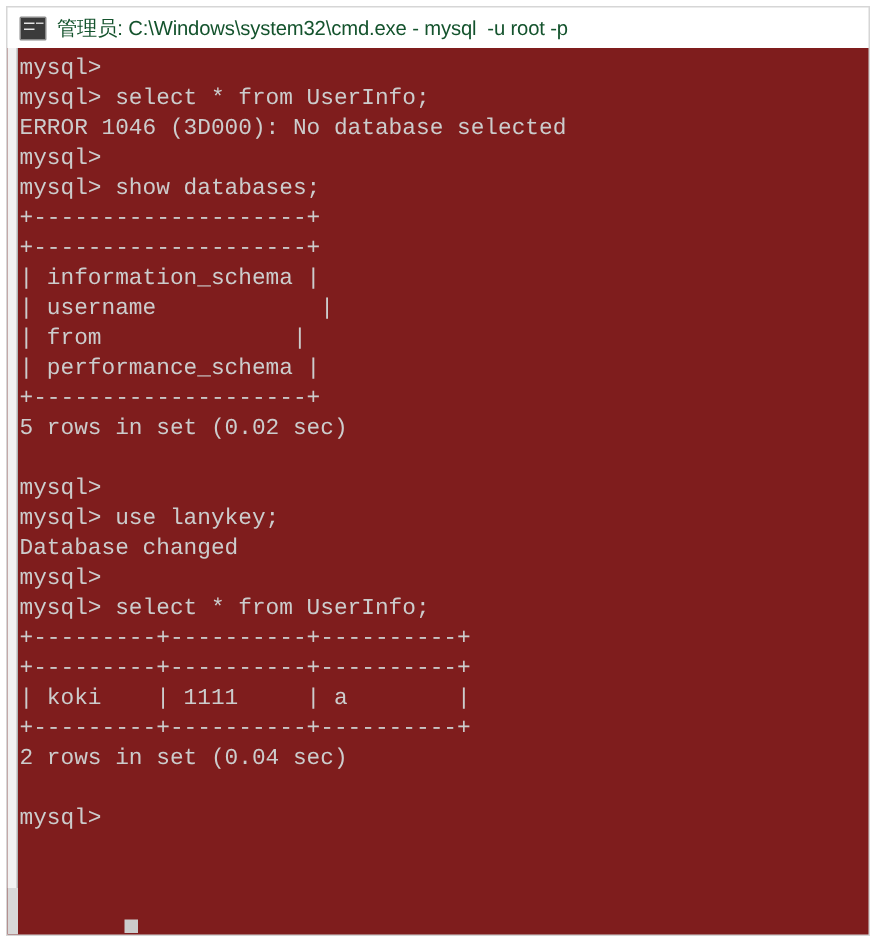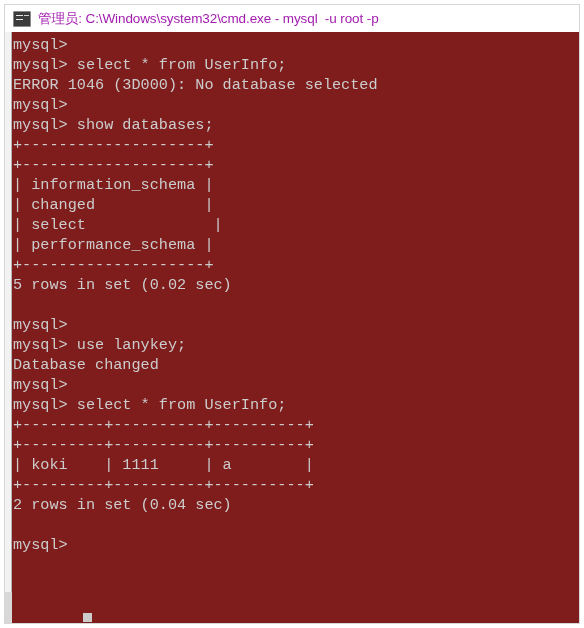--- a/index.html
+++ b/index.html
@@ -56,21 +56,21 @@
     content: "";
     position: absolute;
     left: 10px;
     top: 3px;
     width: 5px;
     height: 1.5px;
     background: #cfcfcf;
   }
   #titlebar-text {
     font-size: 13.5px;
-    color: #a21caf;
+    color: #14532d;
     white-space: pre;
     letter-spacing: -0.1px;
   }
 
   
   #console {
     position: absolute;
     left: 4px;
     top: 32px;
     width: 576px;
@@ -150,22 +150,22 @@
 
     <div id="screen">
         <div class="line">mysql&gt;</div>
         <div class="line">mysql&gt; select * from UserInfo;</div>
         <div class="line">ERROR 1046 (3D000): No database selected</div>
         <div class="line">mysql&gt;</div>
         <div class="line">mysql&gt; show databases;</div>
         <div class="line">+--------------------+</div>
         <div class="line">+--------------------+</div>
         <div class="line">| information_schema |</div>
-        <div class="line">| changed            |</div>
-        <div class="line">| select              |</div>
+        <div class="line">| username            |</div>
+        <div class="line">| from              |</div>
         <div class="line">| performance_schema |</div>
         <div class="line">+--------------------+</div>
         <div class="line">5 rows in set (0.02 sec)</div>
         <div class="line blank"> </div>
         <div class="line">mysql&gt;</div>
         <div class="line">mysql&gt; use lanykey;</div>
         <div class="line">Database changed</div>
         <div class="line">mysql&gt;</div>
         <div class="line">mysql&gt; select * from UserInfo;</div>
         <div class="line">+---------+----------+----------+</div>

